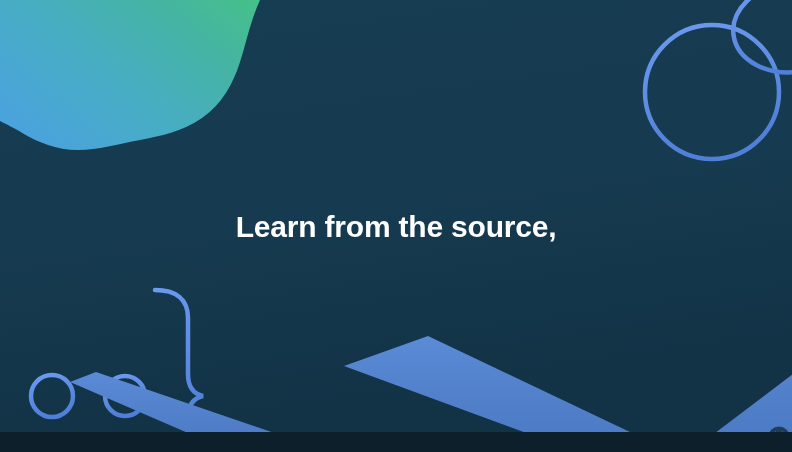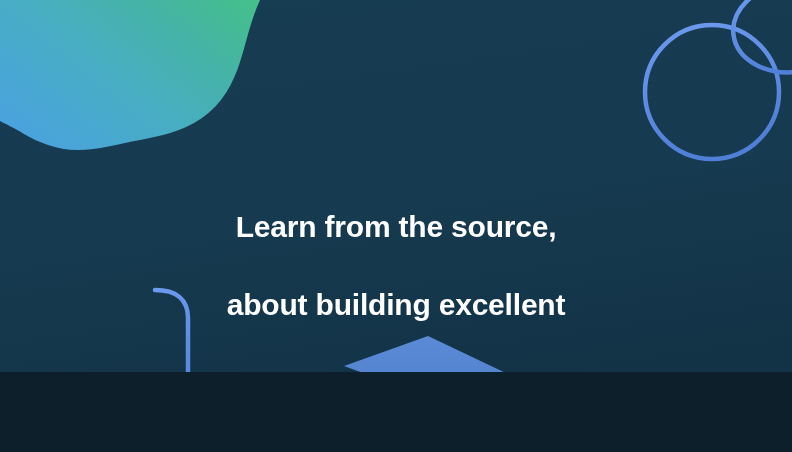--- a/index.html
+++ b/index.html
@@ -4,21 +4,21 @@
 <title>Learn from the source slide</title>
 <style>
   html, body {
     margin: 0;
     padding: 0;
     background: #0d1f2b;
   }
   #slide {
     position: relative;
     width: 792px;
-    height: 372px;
+    height: 432px;
     overflow: hidden;
     background: #163a4f;
     font-family: "Liberation Sans", "DejaVu Sans", sans-serif;
   }
   #bg-svg {
     position: absolute;
     left: 0;
     top: 0;
     width: 792px;
     height: 452px;
@@ -105,21 +105,20 @@
 
     <g fill="url(#barGrad)">
       <polygon points="70,382 96,372 330,452 232,452"></polygon>
       <polygon points="344,366 428,336 672,452 578,452"></polygon>
       <polygon points="830,346 918,318 780,452 690,452"></polygon>
     </g>
   </svg>
 
   <div id="headline">
     <span class="tline">Learn from the source,</span>
-    <span class="tline">about building excellent</span>
   </div>
 
   <svg id="brand-logo" viewBox="0 0 24 24">
     <circle cx="12" cy="12" r="11.5" fill="#1f3d59"></circle>
     <g fill="#79c99a">
       <path d="M6.2,15.2 C6.2,12.0 8.7,9.6 12,9.6 C15.3,9.6 17.8,12.0 17.8,15.2 Z"></path>
       <circle cx="9.7" cy="12.6" r="0.85" fill="#1f3d59"></circle>
       <circle cx="14.3" cy="12.6" r="0.85" fill="#1f3d59"></circle>
       <rect x="8.3" y="6.0" width="0.9" height="3.4" rx="0.45" transform="rotate(-28 8.75 7.7)"></rect>
       <rect x="14.8" y="6.0" width="0.9" height="3.4" rx="0.45" transform="rotate(28 15.25 7.7)"></rect>

